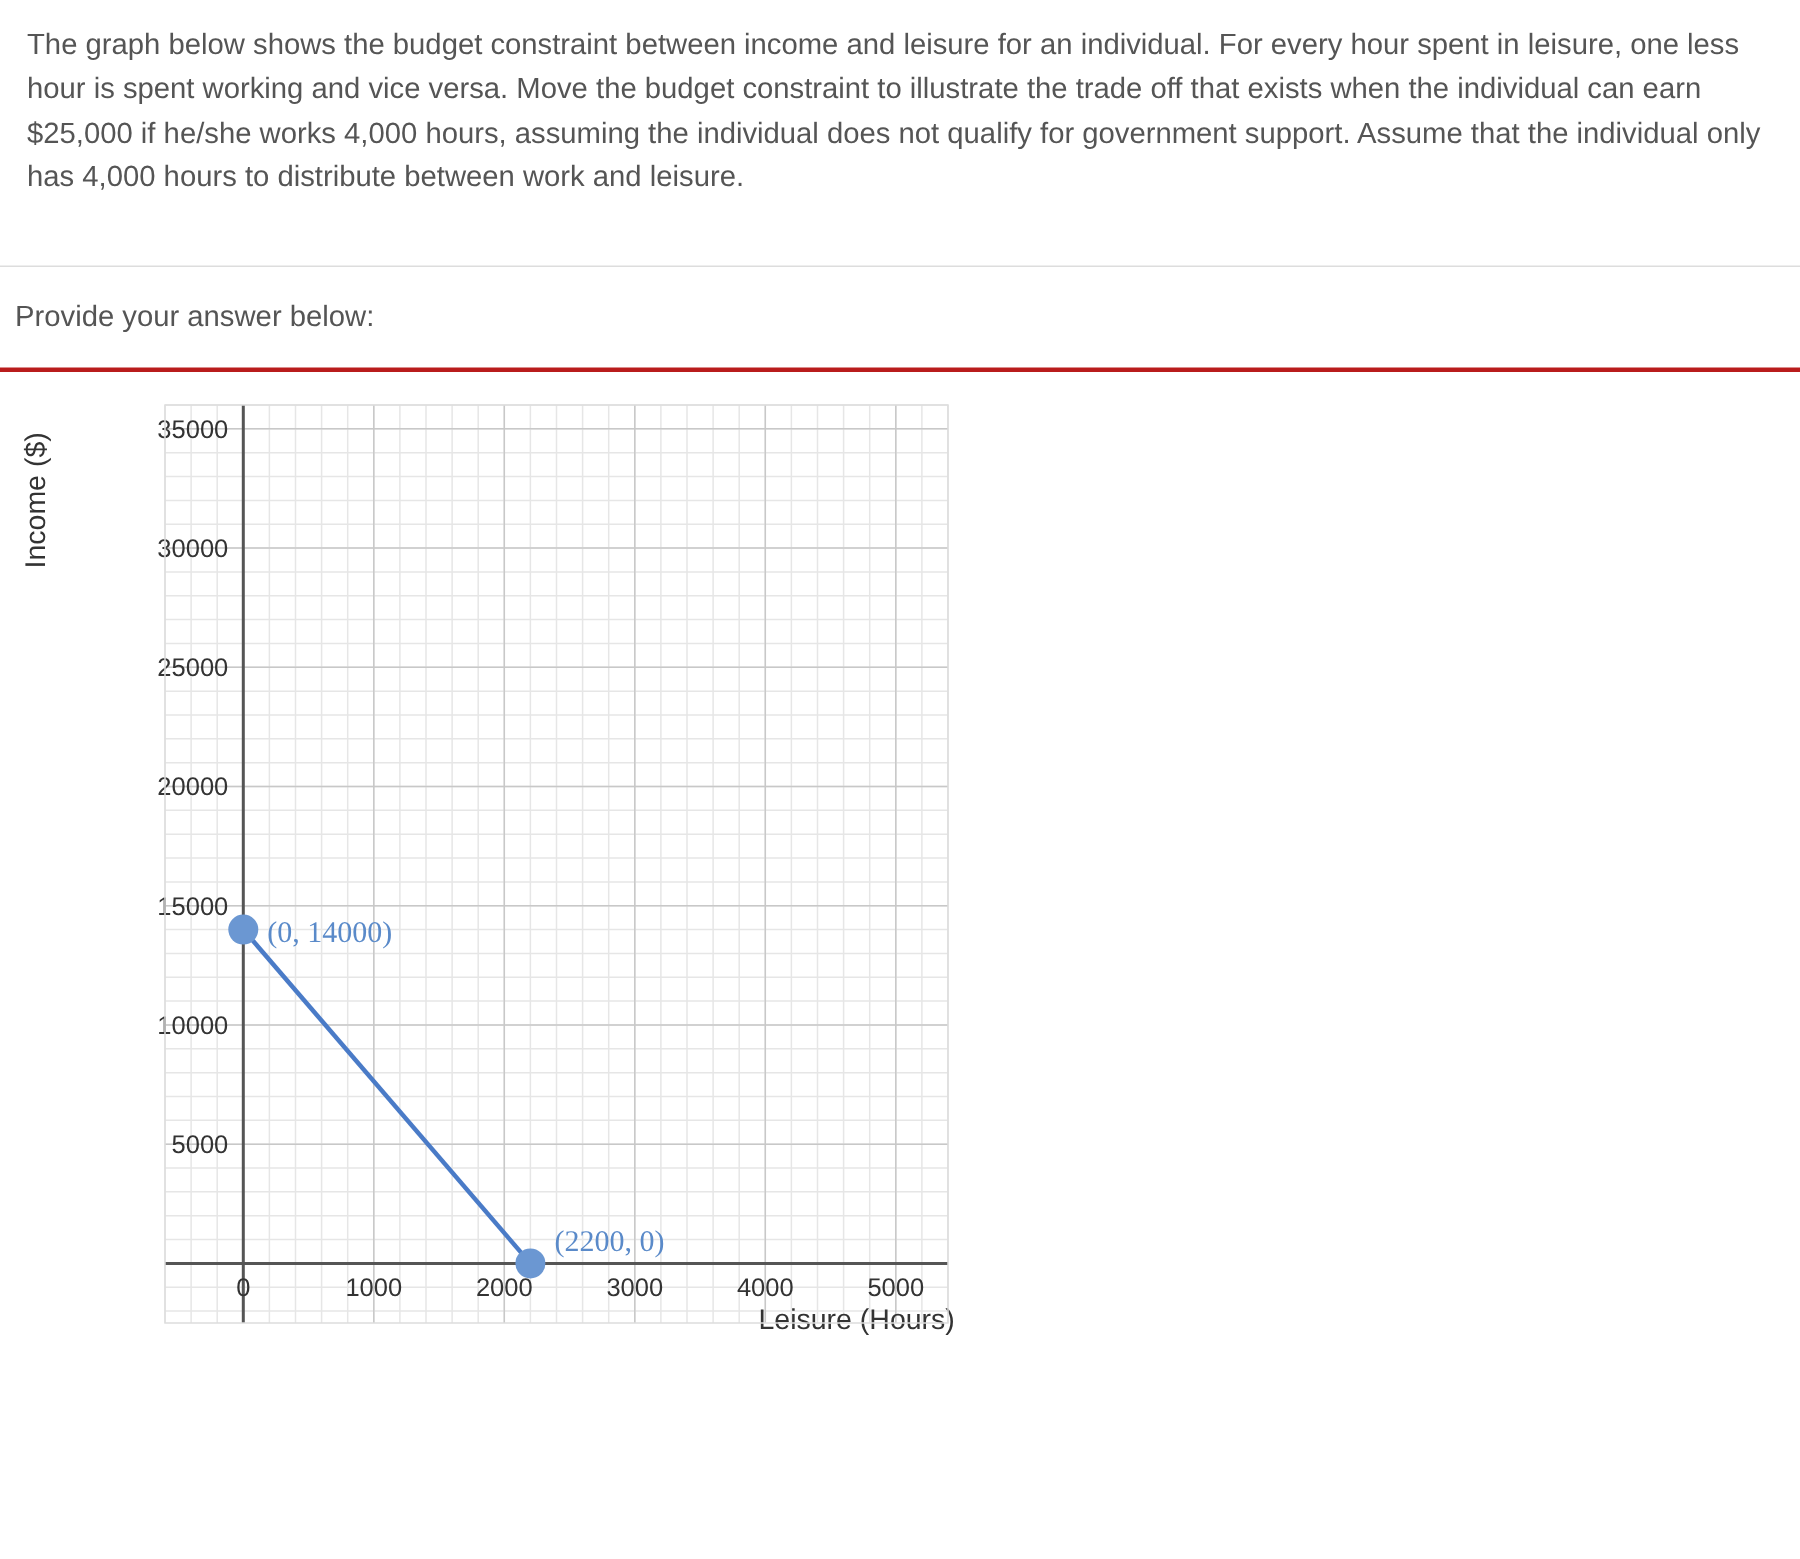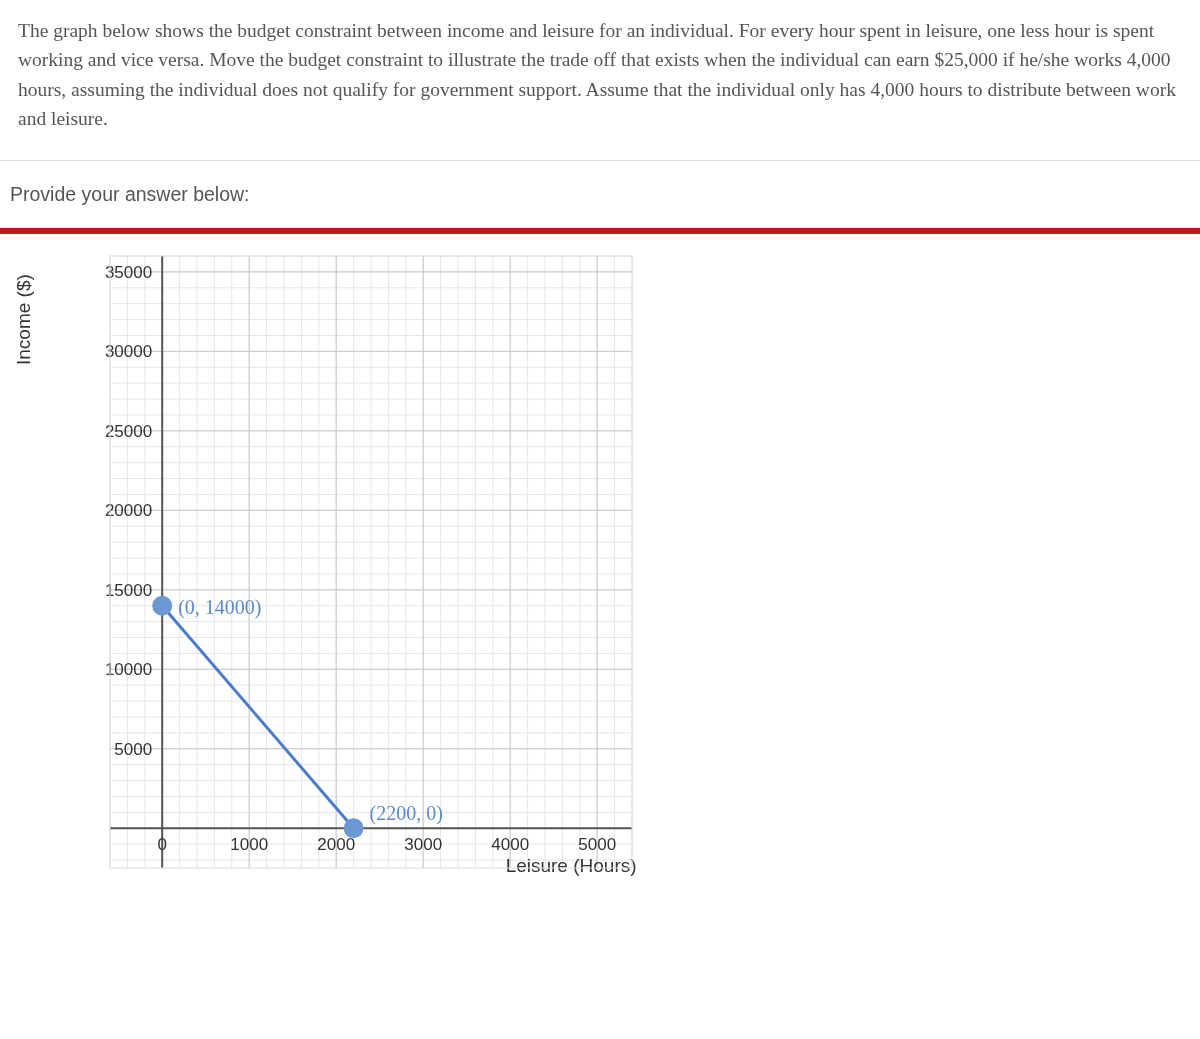--- a/index.html
+++ b/index.html
@@ -6,32 +6,31 @@
     margin: 0;
     font-family: "Helvetica Neue", Arial, sans-serif;
     color: #444;
     background: #fff;
   }
   .container {
     width: 1200px;
     box-sizing: border-box;
   }
   .question {
-    padding: 16px 18px 27px 18px;
+    padding: 16px 18px 44px 18px;
     font-size: 19.5px;
     line-height: 1.5;
     color: #555;
     border-bottom: 1px solid #ddd;
-    font-family: Liberation Serif, serif;
   }
   .answer-label {
     padding: 22px 16px 22px 10px;
     font-size: 19.5px;
     color: #555;
-    border-bottom: 6px solid #b91c1c;
+    border-bottom: 3px solid #b91c1c;
   }
   .chart-wrap {
     padding: 14px 0 0 10px;
   }
   svg { display:block; }
   .grid-minor { stroke:#e6e6e6; stroke-width:1; }
   .grid-major { stroke:#c8c8c8; stroke-width:1; }
   .axis { stroke:#555; stroke-width:2; }
   .tick-label { font-size:17px; fill:#333; font-family:Arial, sans-serif; }
   .axis-title { font-size:19px; fill:#333; font-family:Arial, sans-serif; }

